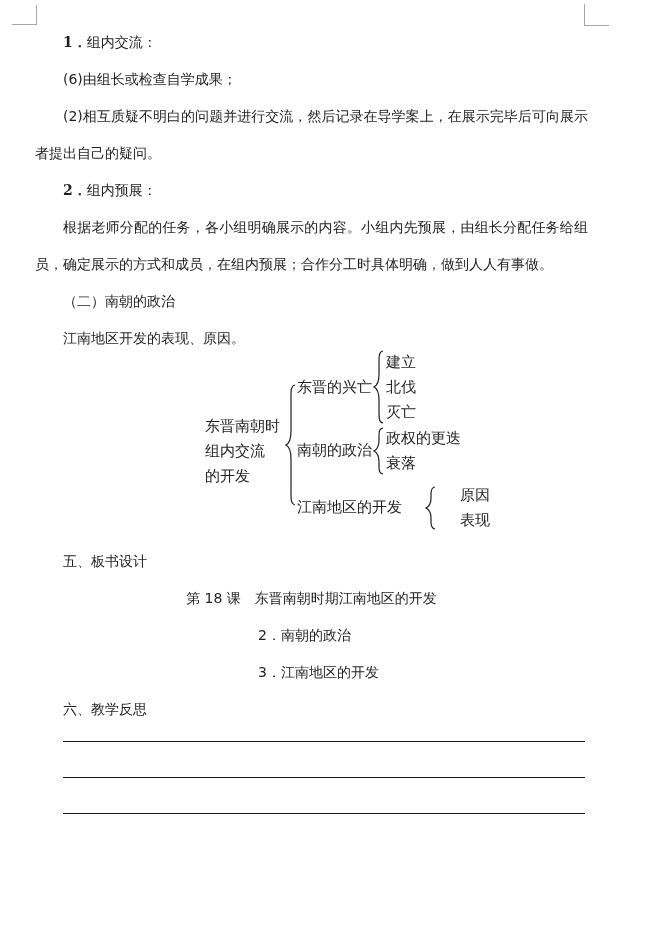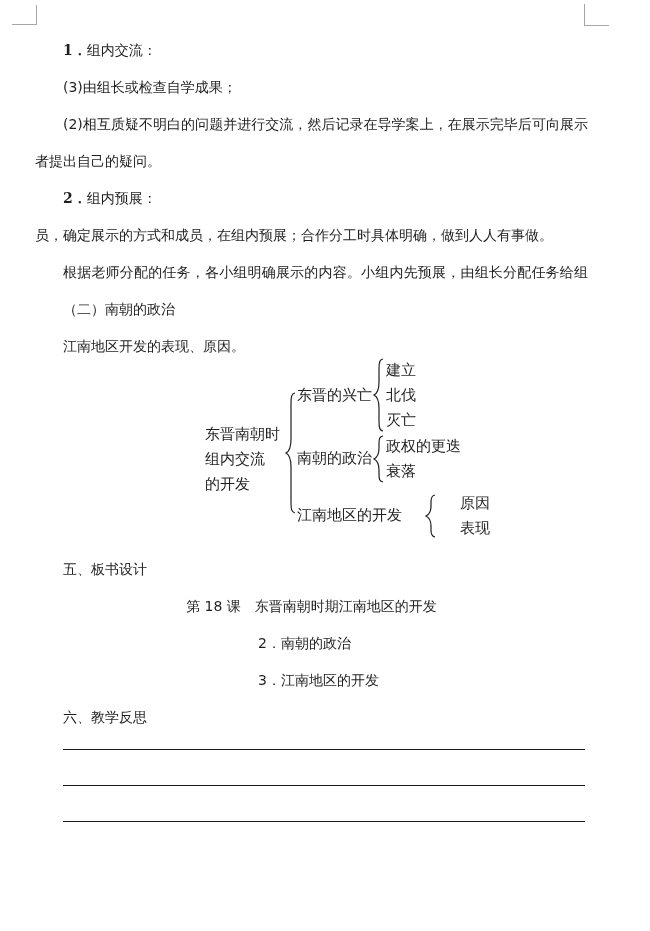--- a/index.html
+++ b/index.html
@@ -22,21 +22,21 @@
     position: absolute; left: 12px; top: 5px; width: 24px; height: 19px;
     border-right: 1px solid var(--margin-mark);
     border-bottom: 1px solid var(--margin-mark);
   }
   .mark-tr {
     position: absolute; left: 584px; top: 4px; width: 24px; height: 21px;
     border-left: 1px solid var(--margin-mark);
     border-bottom: 1px solid var(--margin-mark);
   }
   .content {
-    position: absolute; left: 35px; top: 32px; width: 553px;
+    position: absolute; left: 35px; top: 24px; width: 553px;
   }
   .ln {
     margin: 0; height: 37px; line-height: 37px;
     font-size: 14px; white-space: nowrap;
   }
   .ind { padding-left: 28px; }
   .stretch { text-align: justify; text-align-last: justify; }
   .num {
     font-family: "DejaVu Serif", "Liberation Serif", serif;
     font-weight: bold;
@@ -73,26 +73,26 @@
 </head>
 <body>
 
 <div class="page">
   <div class="mark-tl"></div>
   <div class="mark-tr"></div>
 
   <div class="content">
 
     <p class="ln ind"><b class="num">1．</b><span>组内交流：</span></p>
-    <p class="ln ind"><span>(3)由组长或检查自学成果；</span></p>
+    <p class="ln ind"><span>(6)由组长或检查自学成果；</span></p>
     <p class="ln ind stretch"><span>(2)相互质疑不明白的问题并进行交流，然后记录在导学案上，在展示完毕后可向展示</span></p>
     <p class="ln"><span>者提出自己的疑问。</span></p>
     <p class="ln ind"><b class="num">2．</b><span>组内预展：</span></p>
+    <p class="ln ind stretch"><span>根据老师分配的任务，各小组明确展示的内容。小组内先预展，由组长分配任务给组</span></p>
     <p class="ln"><span>员，确定展示的方式和成员，在组内预展；合作分工时具体明确，做到人人有事做。</span></p>
-    <p class="ln ind stretch"><span>根据老师分配的任务，各小组明确展示的内容。小组内先预展，由组长分配任务给组</span></p>
     <p class="ln ind"><span>（二）南朝的政治</span></p>
     <p class="ln ind"><span>江南地区开发的表现、原因。</span></p>
 
     <div class="diagram">
       <div class="root">
         <div>东晋南朝时</div>
         <div>组内交流</div>
         <div>的开发</div>
       </div>
       <svg class="bigbrace" width="11" height="122" viewBox="0 0 11 122">

